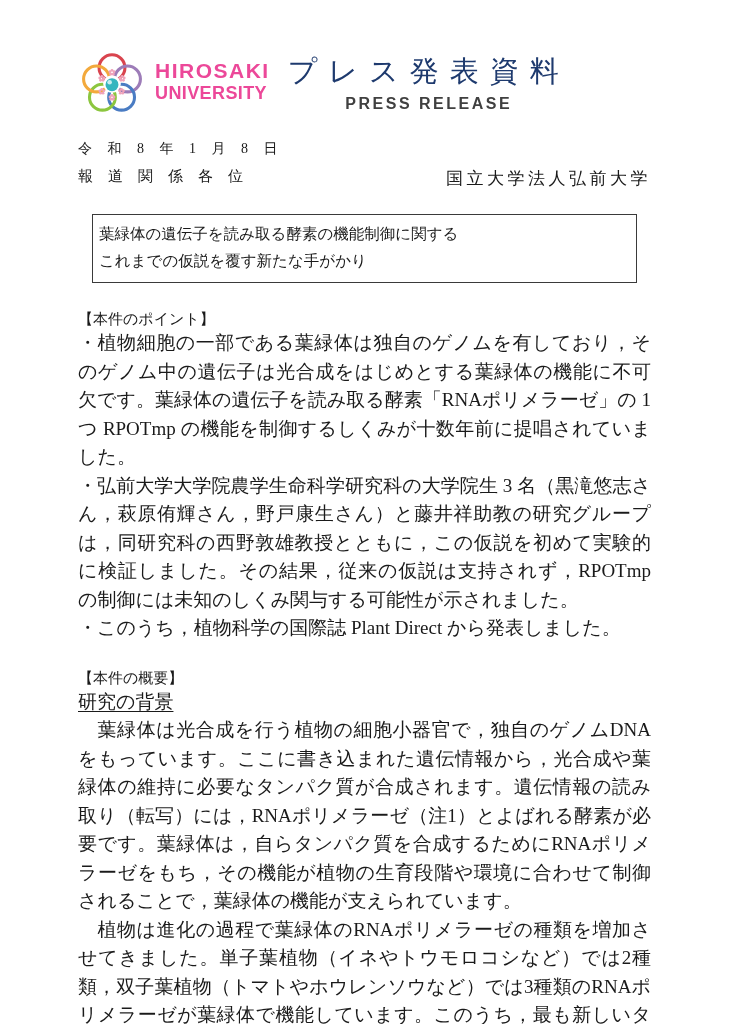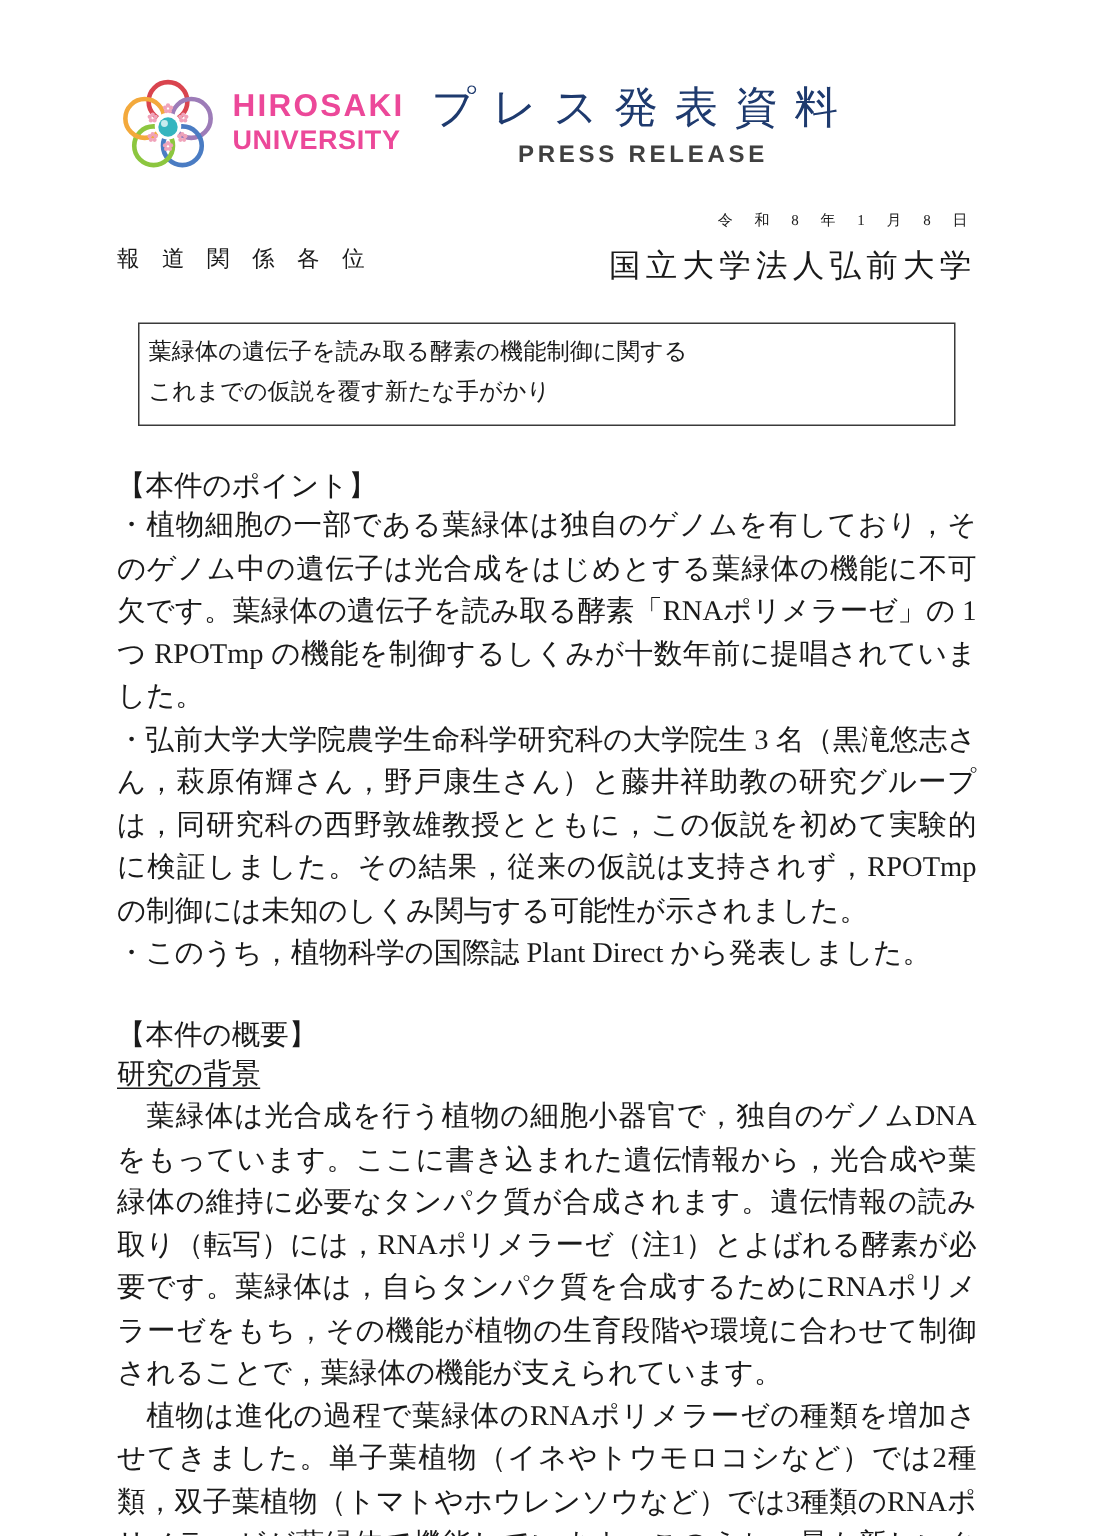--- a/index.html
+++ b/index.html
@@ -29,36 +29,36 @@
     color: #1e3a6e; white-space: nowrap;
   }
   .doc-type-en {
     font-family: "Liberation Sans", "DejaVu Sans", sans-serif;
     font-size: 16px; font-weight: bold; letter-spacing: 2.5px;
     color: #404040; margin-top: 3px;
   }
 
   
   .meta { margin-top: 22px; }
-  .meta-date { text-align: right; font-size: 10px; letter-spacing: 6px; white-space: nowrap; }
+  .meta-date { font-size: 14px; letter-spacing: 6px; white-space: nowrap; }
   .meta-row { display: flex; justify-content: space-between; margin-top: 9px; }
   .addressee { font-size: 15px; white-space: nowrap; }
-  .organization { font-size: 21px; letter-spacing: 3.5px; white-space: nowrap; }
+  .organization { font-size: 17px; letter-spacing: 3.5px; white-space: nowrap; }
 
   
   .headline-box {
     margin: 24px 14px 0 14px;
     border: 1.5px solid #3a3a3a;
     padding: 5px 6px 8px 6px;
     text-align: left;
     font-size: 15.5px; line-height: 27px;
   }
 
   
-  .section-heading { font-size: 19px; }
+  .section-heading { font-size: 15px; }
   .points-section { margin-top: 27px; }
   .body-text {
     font-size: 19px; line-height: 28.5px;
     text-align: justify;
   }
   .summary-section { margin-top: 26px; }
   .subheading-underline { text-decoration: underline; text-underline-offset: 3px; }
 </style>
 </head>
 <body>

